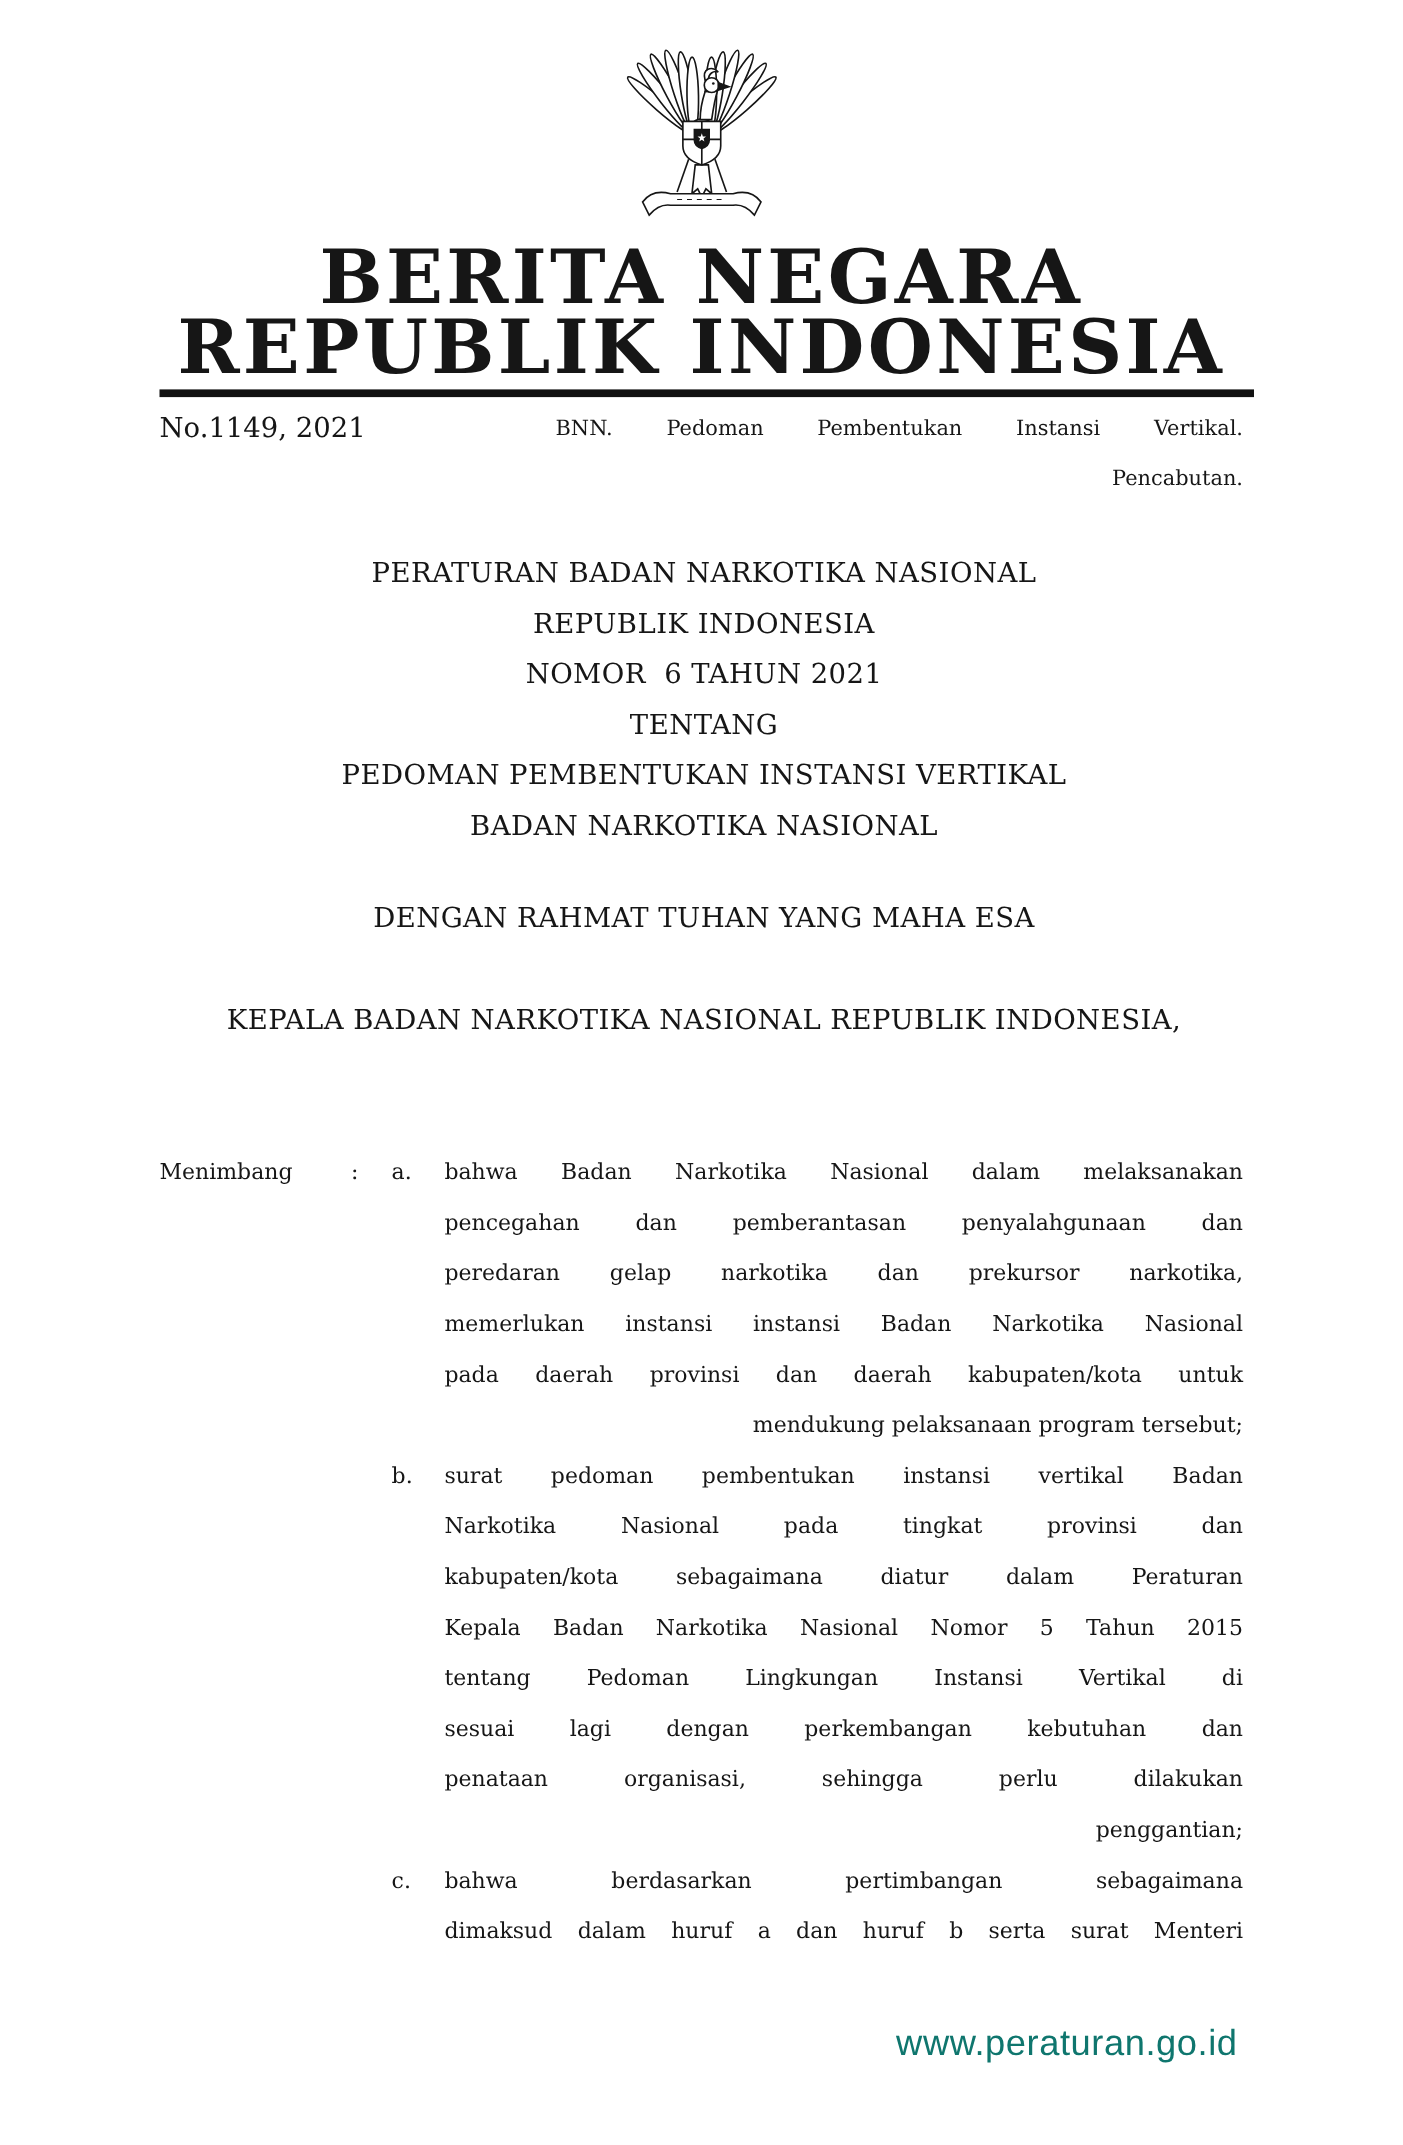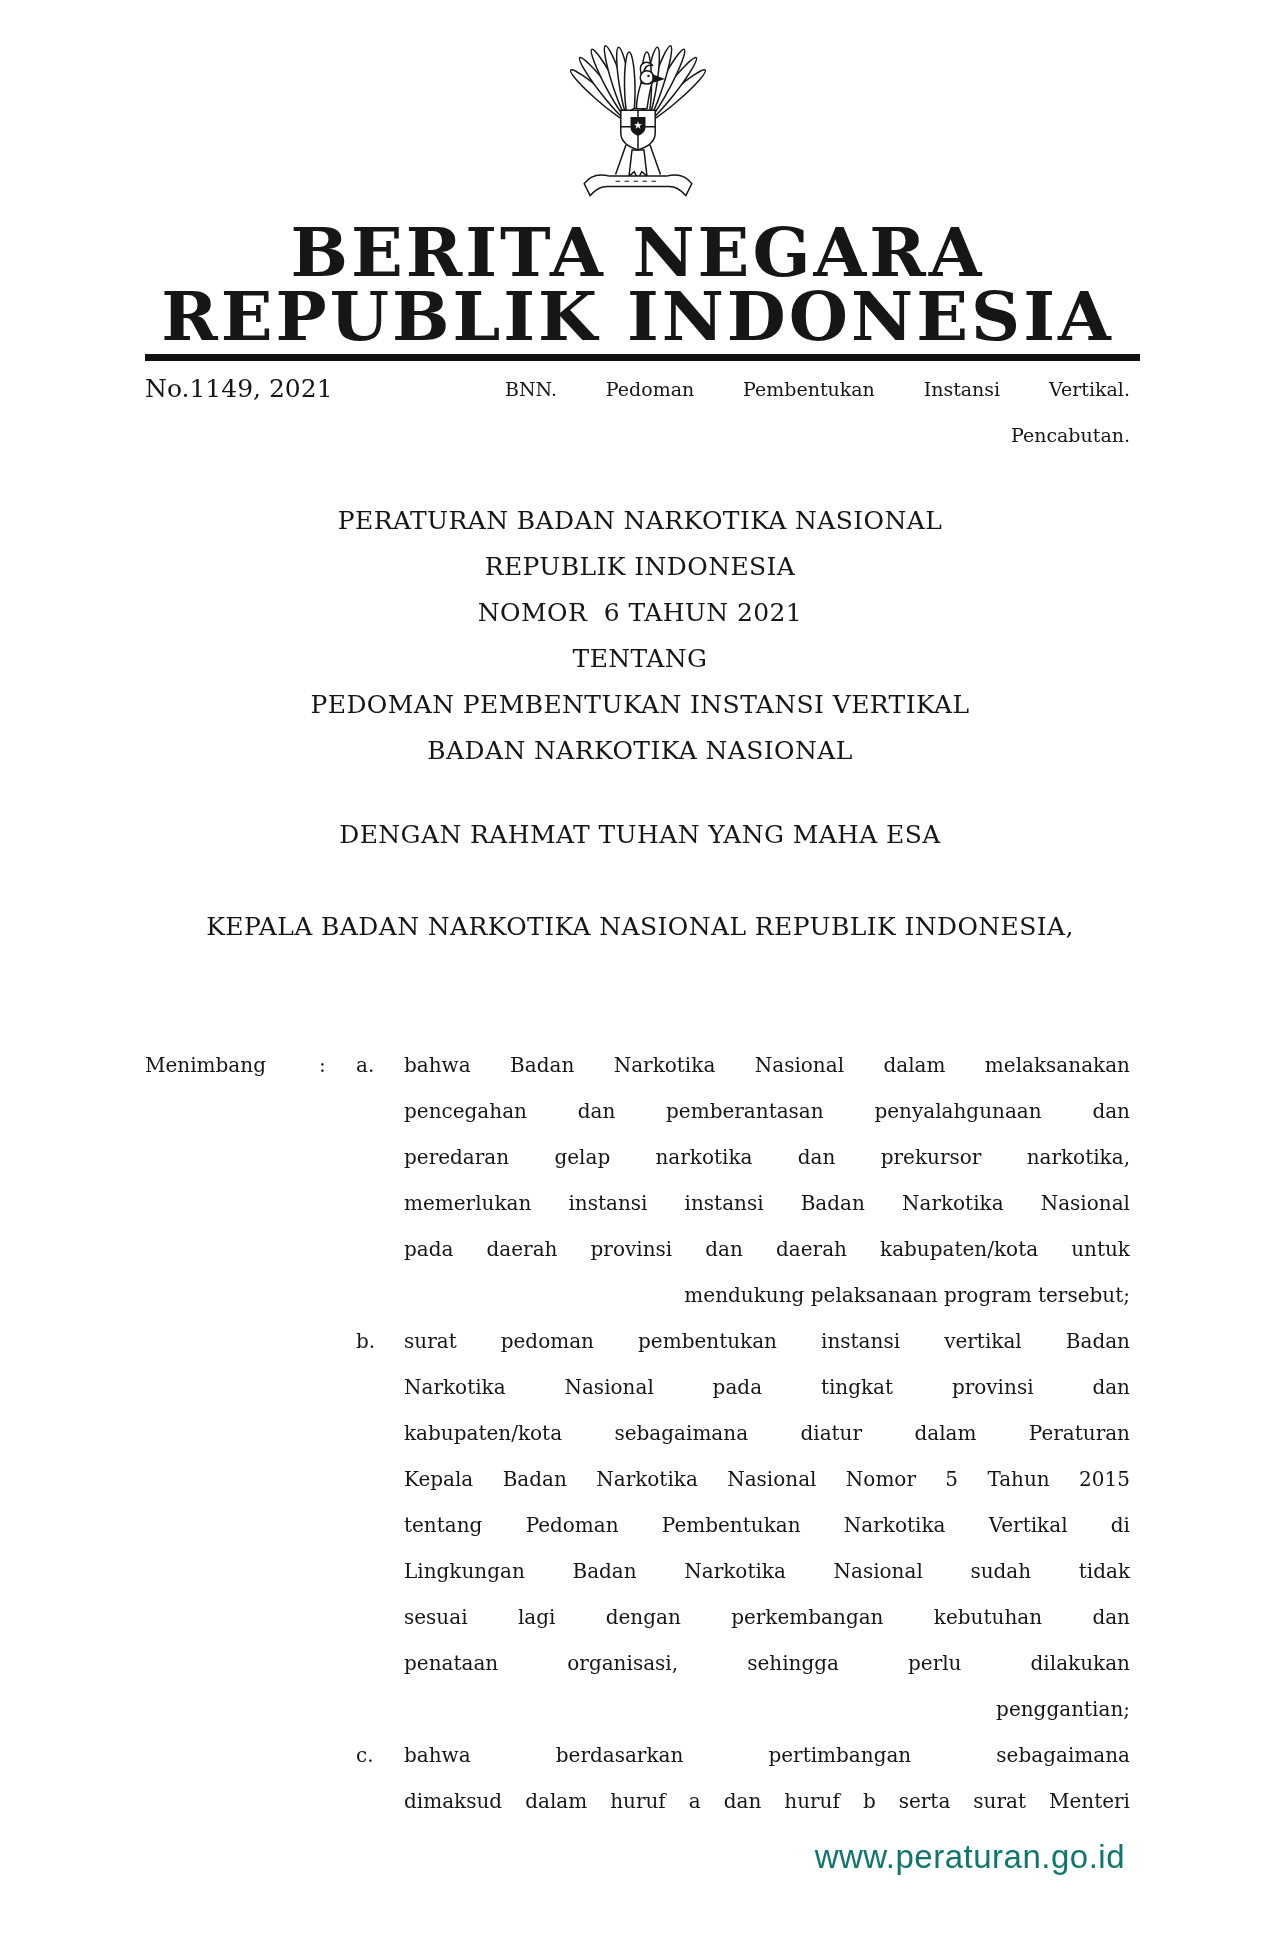--- a/index.html
+++ b/index.html
@@ -130,22 +130,21 @@
         </div>
       </div>
 
       <div class="item">
         <div class="marker">b.</div>
         <div class="itext">
           <div class="jl">surat pedoman pembentukan instansi vertikal Badan</div>
           <div class="jl">Narkotika Nasional pada tingkat provinsi dan</div>
           <div class="jl">kabupaten/kota sebagaimana diatur dalam Peraturan</div>
           <div class="jl">Kepala Badan Narkotika Nasional Nomor 5 Tahun 2015</div>
-          <div class="jl">tentang Pedoman Pembentukan Narkotika Vertikal di</div>
-          <div class="jl">Lingkungan Badan Narkotika Nasional sudah tidak</div>
+          <div class="jl">tentang Pedoman Lingkungan Instansi Vertikal di</div>
           <div class="jl">sesuai lagi dengan perkembangan kebutuhan dan</div>
           <div class="jl">penataan organisasi, sehingga perlu dilakukan</div>
           <div class="ll">penggantian;</div>
         </div>
       </div>
 
       <div class="item">
         <div class="marker">c.</div>
         <div class="itext">
           <div class="jl">bahwa berdasarkan pertimbangan sebagaimana</div>

